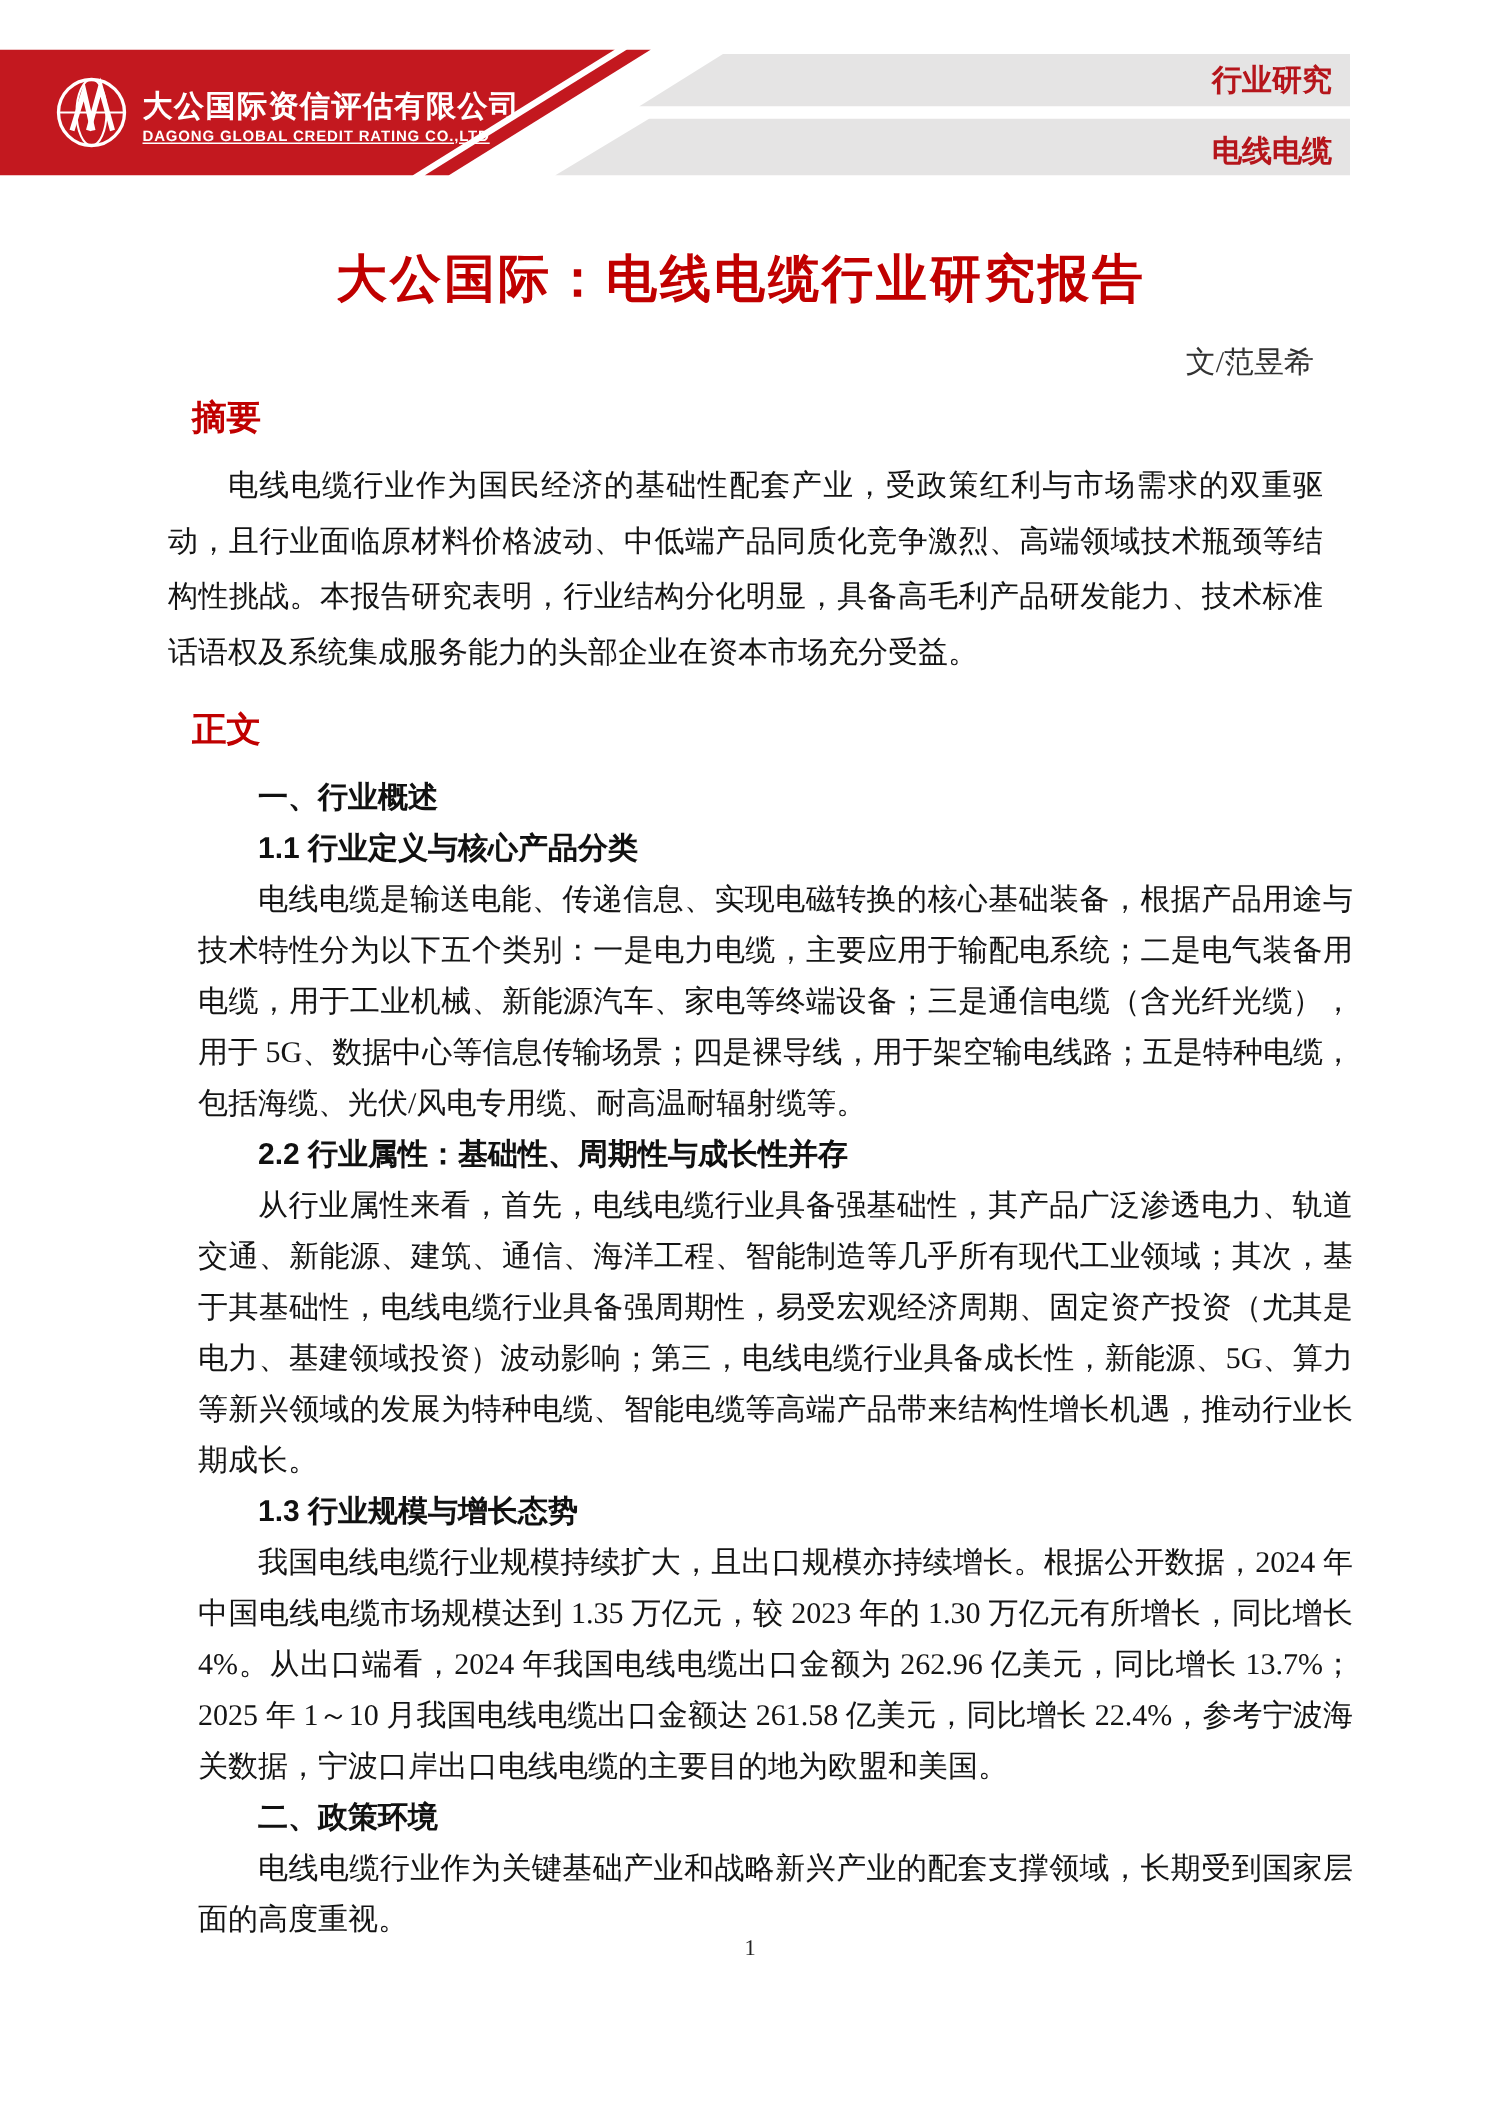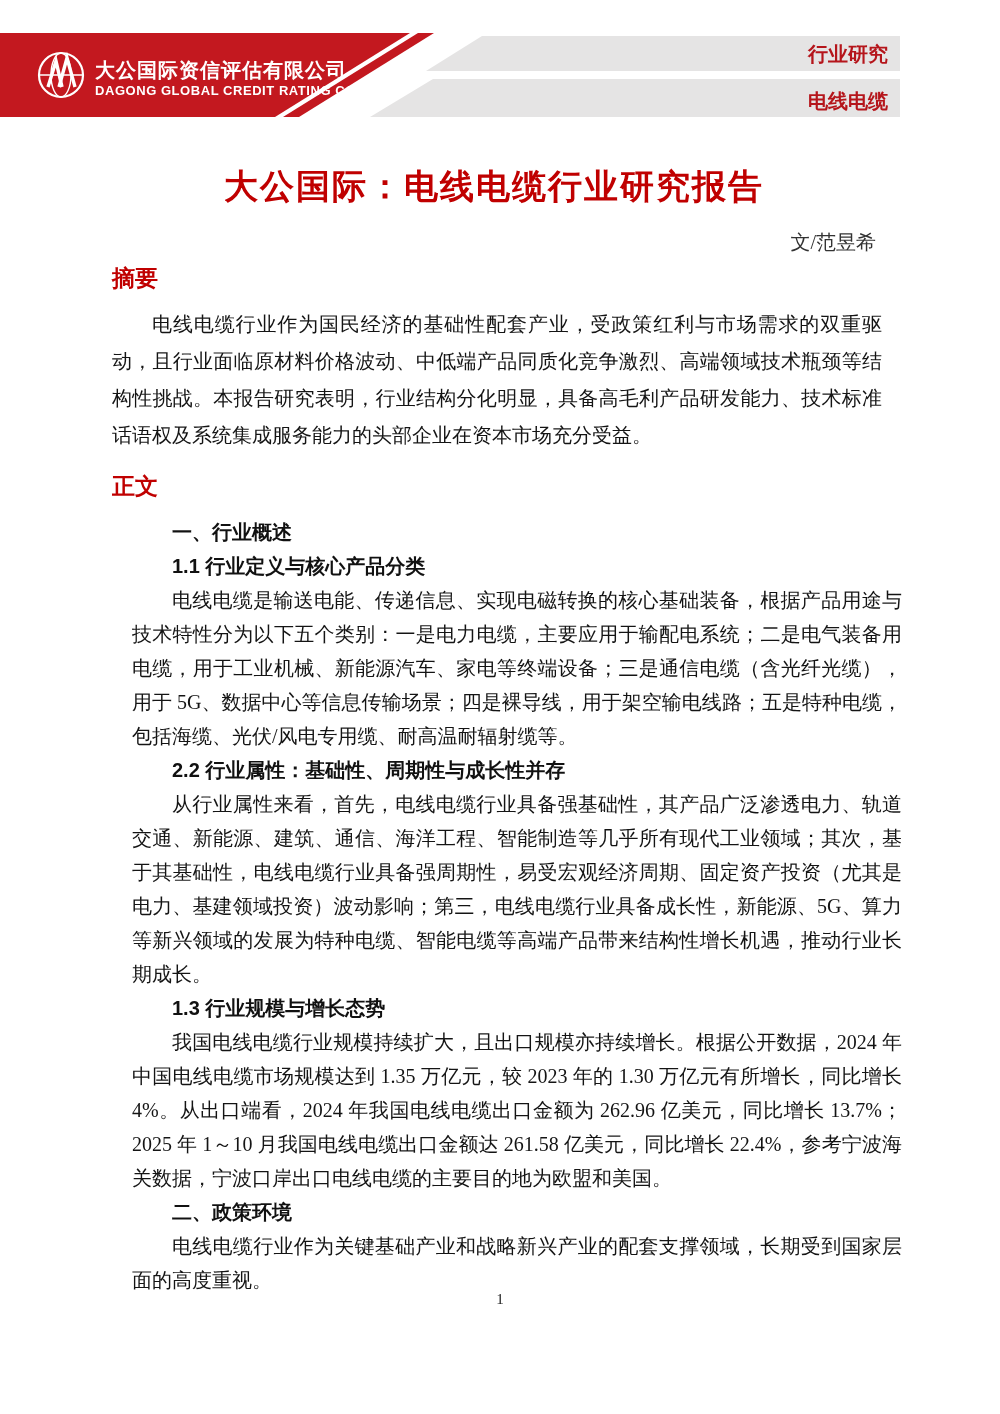--- a/index.html
+++ b/index.html
@@ -33,22 +33,22 @@
     clip-path:polygon(433px 79px,900px 79px,900px 117px,370px 117px);}
 
   .logo{position:absolute;left:36px;top:50px;display:flex;align-items:center;gap:9px;}
   .logo-names{display:flex;flex-direction:column;}
   .logo-cn{
     font-family:"Liberation Sans", sans-serif;
     font-weight:bold;font-size:20px;line-height:24px;
     color:#ffffff;letter-spacing:1px;white-space:nowrap;}
   .logo-en{
     font-family:"Liberation Sans", sans-serif;
-    font-weight:bold;font-size:13px;line-height:11px;margin-top:3px;
-    color:#ffffff;letter-spacing:0.55px;white-space:nowrap;}
+    font-weight:bold;font-size:10px;line-height:11px;margin-top:3px;
+    color:#ffffff;letter-spacing:0.55px;white-space:nowrap;text-decoration:underline;}
 
   .tag{
     position:absolute;right:112px;
     font-family:"Liberation Sans", sans-serif;
     font-weight:bold;font-size:20px;line-height:22px;
     color:var(--tag-red);white-space:nowrap;text-align:right;}
   .tag.top{top:43px;}
   .tag.bottom{top:90px;}
 
   
@@ -57,21 +57,21 @@
     text-align:center;
     font-family:"Liberation Sans", sans-serif;
     font-weight:bold;font-size:34px;line-height:40px;
     color:var(--text-red);letter-spacing:2px;}
   .byline{
     position:absolute;top:230px;right:124px;
     font-family:"Liberation Serif", serif;
     font-size:20px;line-height:24px;color:#333333;}
 
   .block-heading{
-    position:absolute;left:112px;margin:0;
+    position:absolute;left:128px;margin:0;
     font-family:"Liberation Sans", sans-serif;
     font-weight:bold;font-size:23px;line-height:30px;
     color:var(--text-red);}
   .abstract-heading{top:263px;}
   .main-heading{top:471px;}
 
   .abstract-body{
     position:absolute;left:112px;top:306px;width:770px;margin:0;
     font-size:20px;line-height:37px;
     color:var(--body-text);

